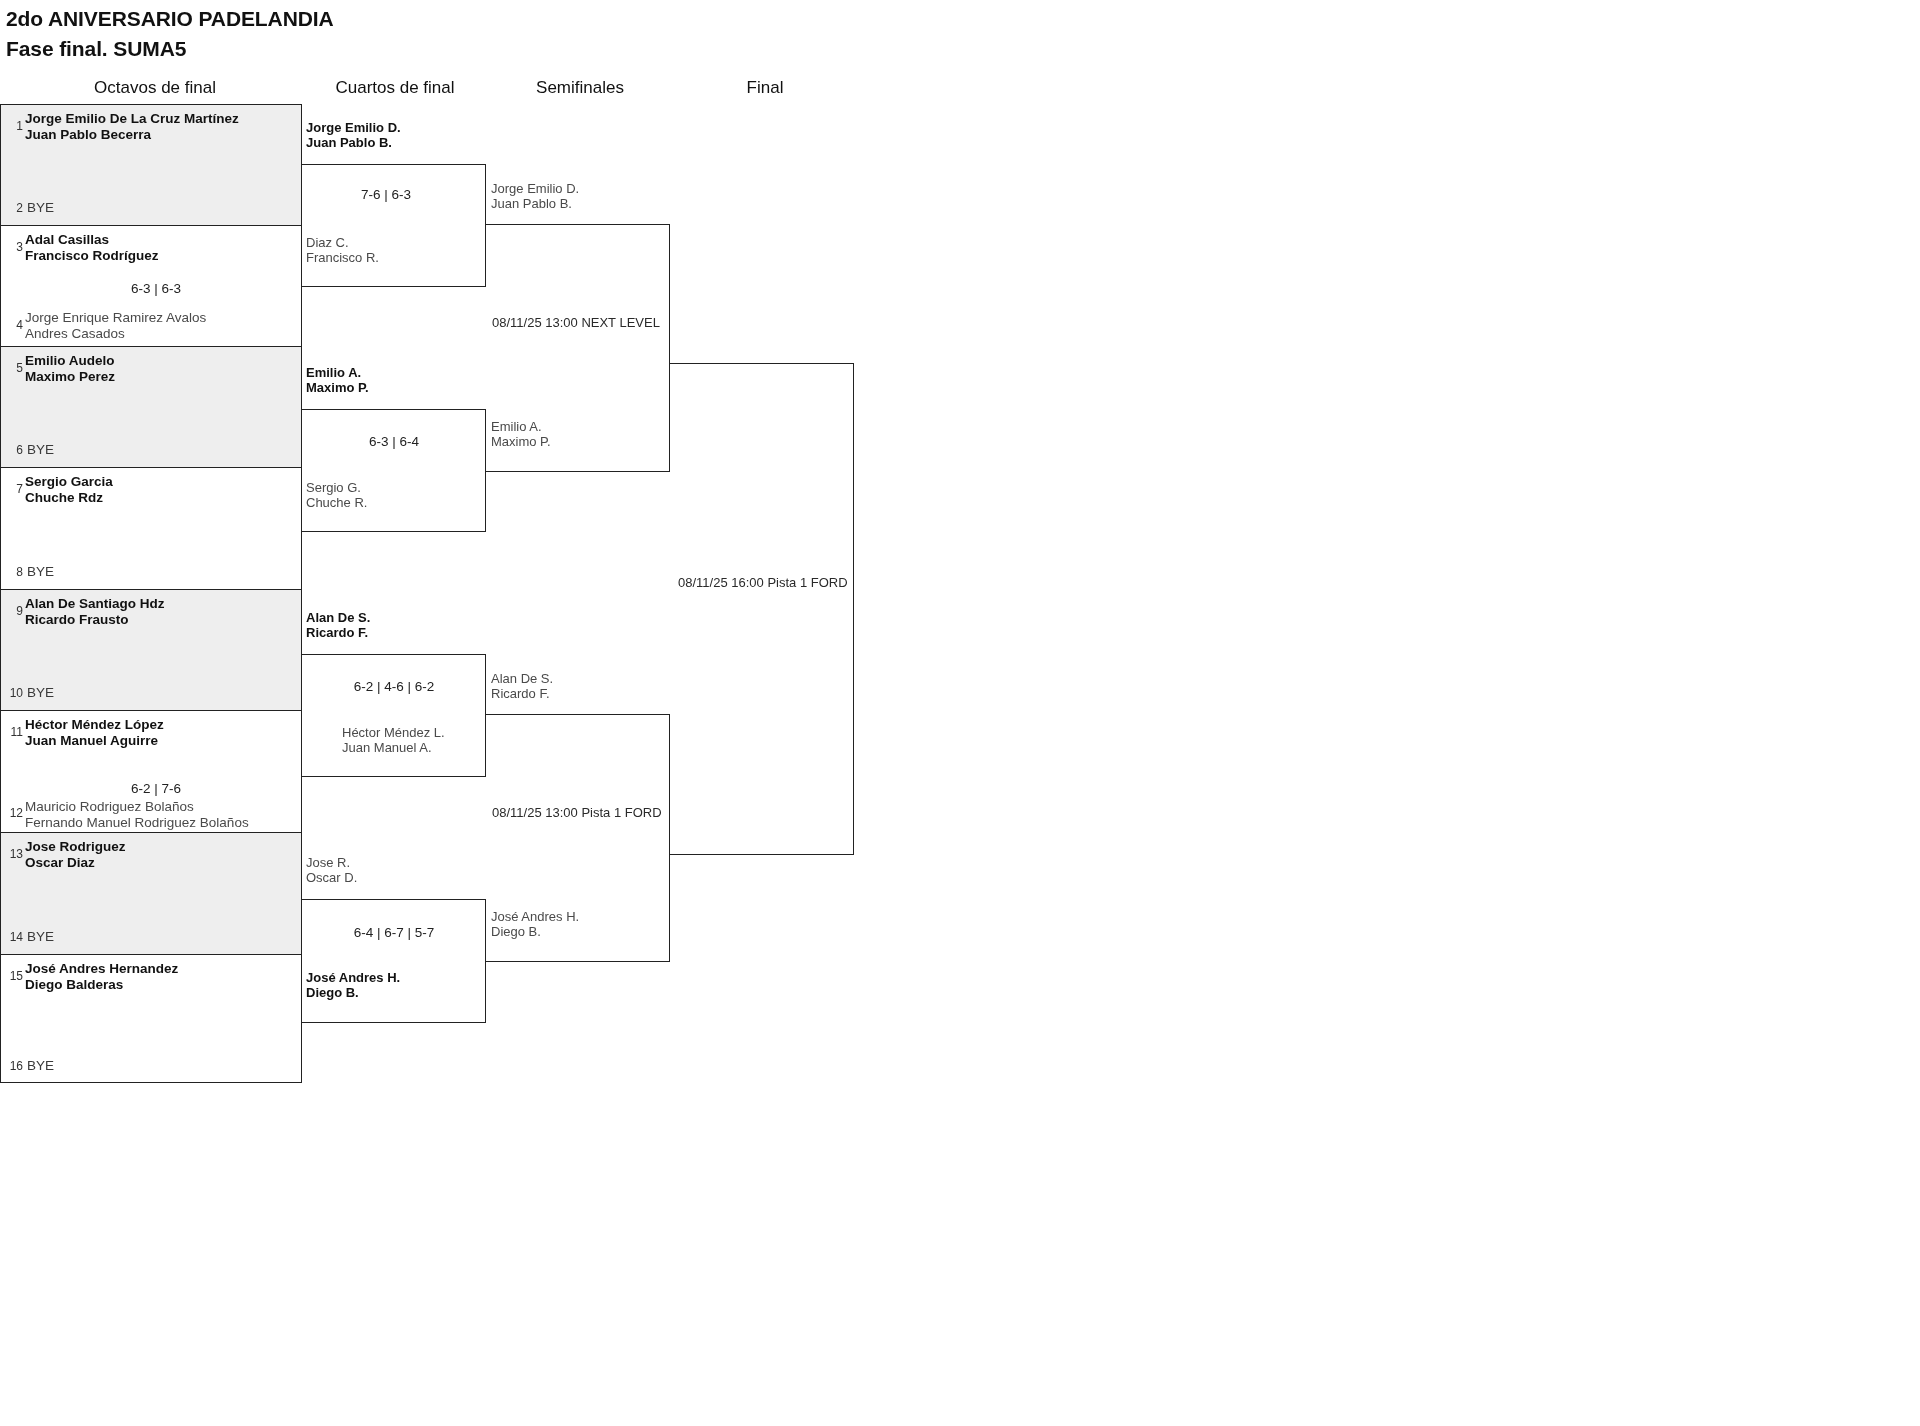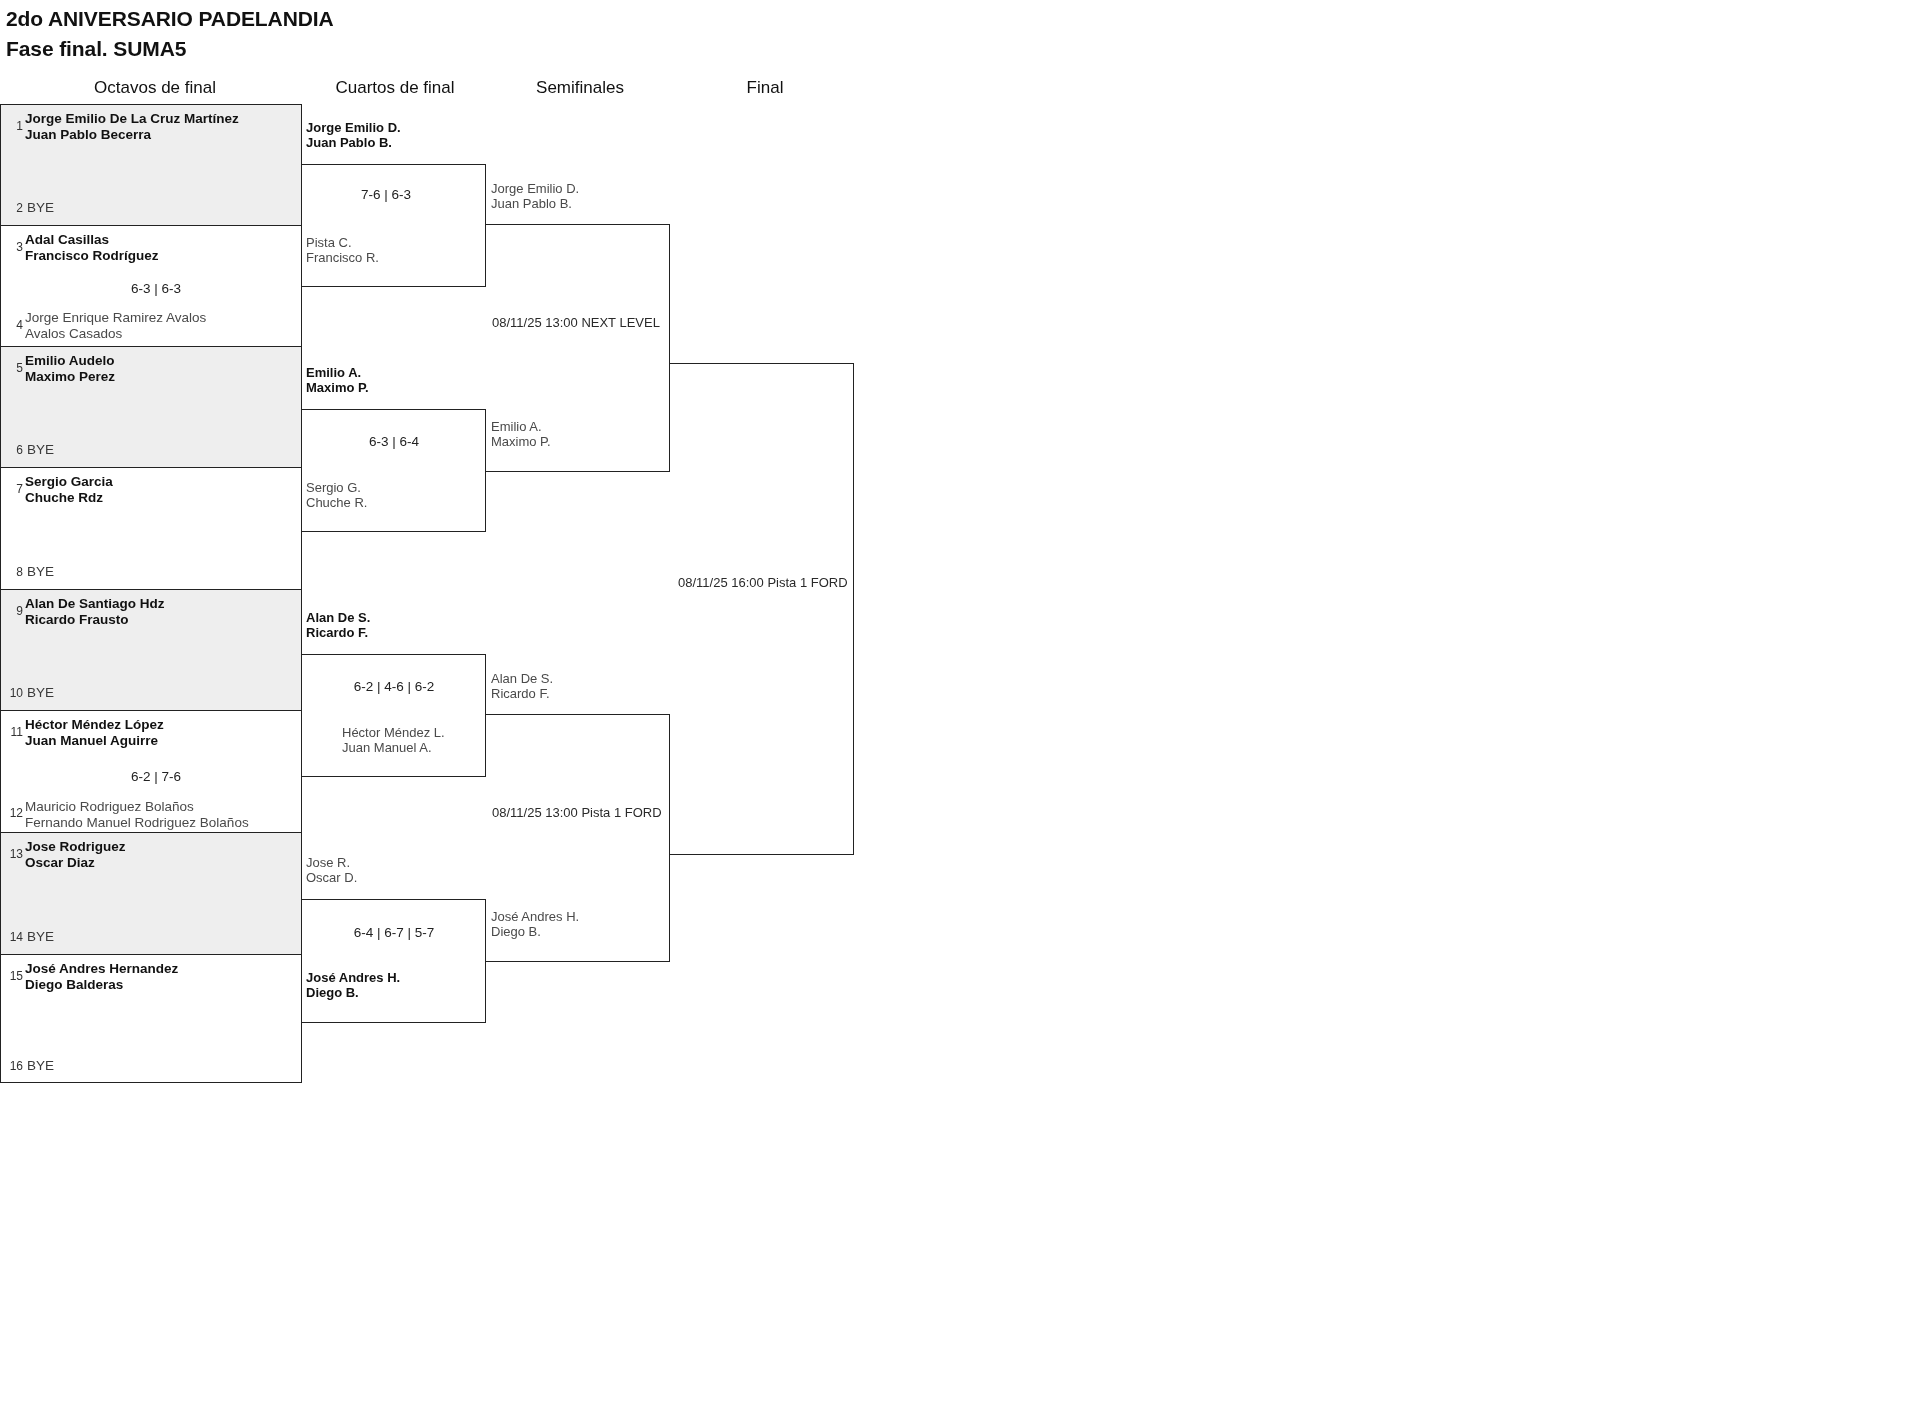--- a/index.html
+++ b/index.html
@@ -111,21 +111,21 @@
   <div class="r1-block" style="top:225px; height:121px;">
     <div class="seed" style="left:0px; top:14px;">3</div>
     <div class="team win" style="top:6px;">
       <span class="ln">Adal Casillas</span>
       <span class="ln">Francisco Rodríguez</span>
     </div>
     <div class="score" style="left:60px; width:190px; top:55px;">6-3 | 6-3</div>
     <div class="seed" style="left:0px; top:92px;">4</div>
     <div class="team lose" style="top:84px;">
       <span class="ln">Jorge Enrique Ramirez Avalos</span>
-      <span class="ln">Avalos Casados</span>
+      <span class="ln">Andres Casados</span>
     </div>
   </div>
 
   <div class="r1-block shade" style="top:346px; height:121px;">
     <div class="seed" style="left:0px; top:14px;">5</div>
     <div class="team win" style="top:6px;">
       <span class="ln">Emilio Audelo</span>
       <span class="ln">Maximo Perez</span>
     </div>
     <div class="seed" style="left:0px; top:96px;">6</div>
@@ -151,21 +151,21 @@
     <div class="seed" style="left:0px; top:96px;">10</div>
     <div class="bye" style="top:95px;">BYE</div>
   </div>
 
   <div class="r1-block" style="top:710px; height:152px;">
     <div class="seed" style="left:0px; top:14px;">11</div>
     <div class="team win" style="top:6px;">
       <span class="ln">Héctor Méndez López</span>
       <span class="ln">Juan Manuel Aguirre</span>
     </div>
-    <div class="score" style="left:60px; width:190px; top:58px;">6-2 | 7-6</div>
+    <div class="score" style="left:60px; width:190px; top:70px;">6-2 | 7-6</div>
     <div class="seed" style="left:0px; top:95px;">12</div>
     <div class="team lose" style="top:88px;">
       <span class="ln">Mauricio Rodriguez Bolaños</span>
       <span class="ln">Fernando Manuel Rodriguez Bolaños</span>
     </div>
   </div>
 
   <div class="r1-block shade" style="top:832px; height:122px;">
     <div class="seed" style="left:0px; top:14px;">13</div>
     <div class="team win" style="top:6px;">
@@ -186,21 +186,21 @@
     <div class="bye" style="top:103px;">BYE</div>
   </div>
 
   <div class="rbox" style="left:302px; top:164px; width:184px; height:123px;">
     <div class="rname win" style="left:4px; top:-45px;">
       <span class="ln">Jorge Emilio D.</span>
       <span class="ln">Juan Pablo B.</span>
     </div>
     <div class="score" style="left:0px; width:168px; top:22px;">7-6 | 6-3</div>
     <div class="rname lose" style="left:4px; top:70px;">
-      <span class="ln">Pista C.</span>
+      <span class="ln">Diaz C.</span>
       <span class="ln">Francisco R.</span>
     </div>
   </div>
 
   <div class="rbox" style="left:302px; top:409px; width:184px; height:123px;">
     <div class="rname win" style="left:4px; top:-45px;">
       <span class="ln">Emilio A.</span>
       <span class="ln">Maximo P.</span>
     </div>
     <div class="score" style="left:0px; width:184px; top:24px;">6-3 | 6-4</div>

